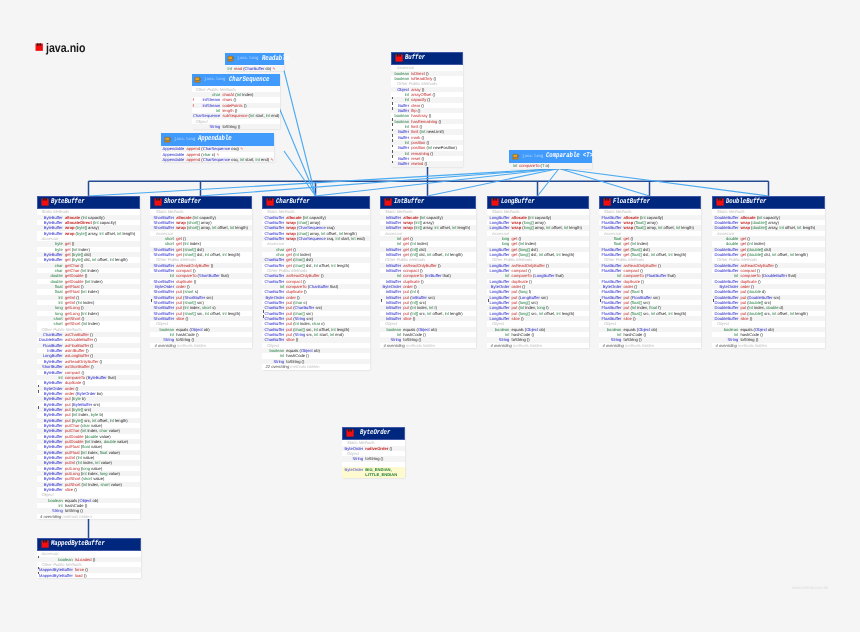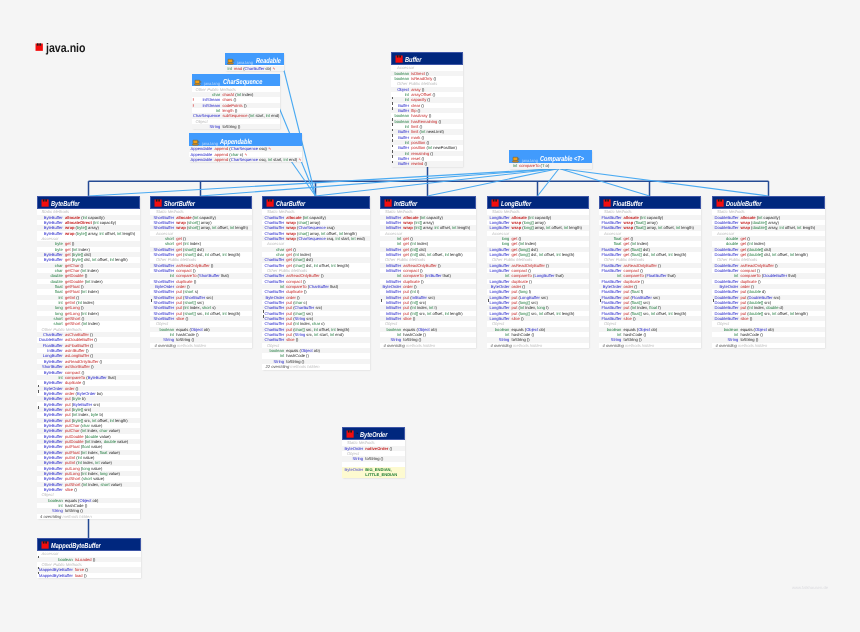--- a/index.html
+++ b/index.html
@@ -2,21 +2,21 @@
 <html><head>
 <meta charset="utf-8">
 <style>
 html,body{margin:0;padding:0;}
 body{width:860px;height:632px;background:#f5f5f5;font-family:"Liberation Sans",sans-serif;overflow:hidden;-webkit-font-smoothing:antialiased;text-rendering:geometricPrecision;}
 #stage{position:absolute;left:0;top:0;width:860px;height:632px;}
 svg.edges{position:absolute;left:0;top:0;width:860px;height:632px;pointer-events:none;}
 .title{position:absolute;left:35px;top:40.5px;display:flex;align-items:center;gap:3px;}
 .tlabel{font-size:12.5px;font-weight:bold;color:#191919;display:inline-block;transform:scaleX(0.85);transform-origin:left center;}
 .cls{position:absolute;background:#ffffff;box-shadow:0.8px 0.8px 1.6px rgba(0,0,0,.13);}
-.hdr{display:flex;align-items:flex-end;height:12.6px;box-sizing:border-box;}
+.hdr{display:flex;align-items:center;height:12.6px;box-sizing:border-box;font-family:Liberation Mono, monospace;}
 .hdr.class{background:#00277e;border:0.9px solid #3e56a6;padding:0 2px 0 3px;}
 .hdr.iface{background:#419bfd;padding:0 2px 0 3px;}
 .hname{font-weight:bold;font-style:italic;color:#fff;white-space:nowrap;}
 
 .hpkg{font-size:4.3px;color:#bcd9fb;white-space:nowrap;padding:0 1.1px 0 2.2px;display:inline-block;transform:scaleX(0.92);transform-origin:left center;}
 .body{padding-top:0.6px;}
 .row{display:flex;align-items:baseline;font-size:4.1px;line-height:5.35px;height:5.35px;white-space:nowrap;position:relative;}
 .row.alt{background:#f4f4f4;}
 .sec{color:#bcbcbc;font-style:italic;padding-left:2.5px;font-size:4.2px;}
 .foot{font-style:italic;padding-left:1px;font-size:4.1px;}
@@ -165,21 +165,21 @@
           <span class="sec">Object</span>
         </div>
     <div class="row alt">
           <span class="mark"></span>
           <span class="ret" style="width:29.4px"><span class="tc">String</span></span>
           <span class="nm bk">toString</span>
           <span class="pa"><span class="pr">&nbsp;()</span></span>
         </div>
   </div>
 </div>
-<div class="cls iface" style="left:189px;top:133px;width:113px;--lpad:1.5px;">
+<div class="cls iface" style="left:161px;top:133px;width:113px;--lpad:1.5px;">
   <div class="hdr iface">
         <svg class="ico-cup" viewBox="0 0 17 14">
           <path d="M2.1 2.6 h9.4 v4.3 q0 2.8 -2.8 2.8 h-3.8 q-2.8 0 -2.8 -2.8 z" fill="#f59f10" stroke="#7a6636" stroke-width="1.3" stroke-linejoin="round"></path>
           <path d="M11.7 4.0 q3.0 0.3 3.0 2.2 q0 1.9 -3.0 2.2" fill="none" stroke="#7a6636" stroke-width="1.4"></path>
           <ellipse cx="7.0" cy="11.2" rx="6.7" ry="1.9" fill="#cf8a22" stroke="#7a6636" stroke-width="1"></ellipse>
         </svg>
         <span class="hpkg">java.lang</span>
         <span class="hname">Appendable</span>
       </div>
   <div class="body">

